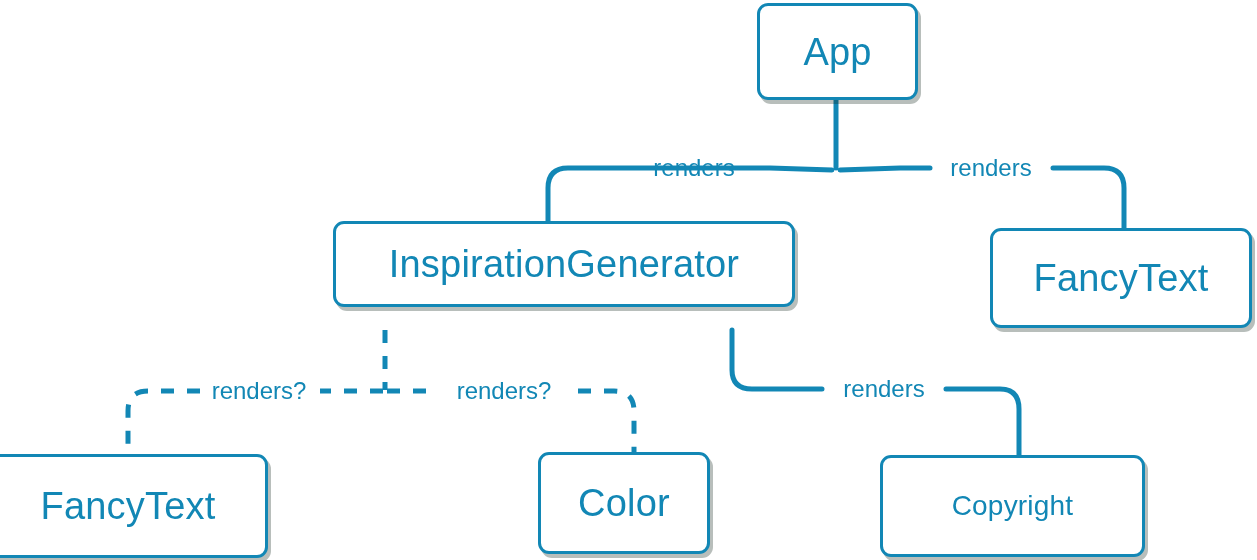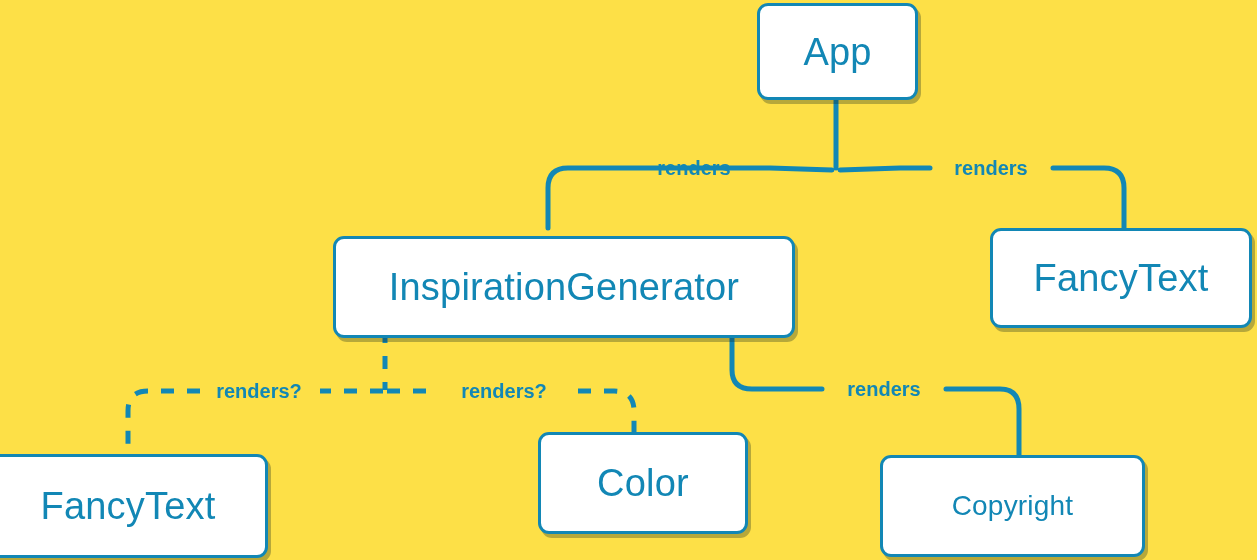--- a/index.html
+++ b/index.html
@@ -10,21 +10,21 @@
     width: 1257px;
     height: 560px;
     overflow: hidden;
     background: #4a7151;
     font-family: "Liberation Sans", sans-serif;
   }
   #diagram-root {
     position: relative;
     width: 1257px;
     height: 560px;
-    background: #fde047;
+    background: #ffffff;
   }
   #edge-layer {
     position: absolute;
     left: 0;
     top: 0;
     width: 1257px;
     height: 560px;
   }
   .node {
     position: absolute;
@@ -43,22 +43,22 @@
     white-space: nowrap;
   }
   .node-label {
     color: #1287b5;
     line-height: 1;
   }
   .edge-label {
     position: absolute;
     color: #1287b5;
     font-family: "Liberation Sans", sans-serif;
-    font-size: 20px;
-    font-weight: 700;
+    font-size: 24px;
+    font-weight: 400;
     line-height: 1;
     white-space: nowrap;
     transform: translate(-50%, -50%);
   }
 </style>
 </head>
 <body>
 
 <div id="diagram-root">
 
@@ -76,33 +76,33 @@
 
     <path fill="none" stroke="#1287b5" stroke-width="5" stroke-linecap="butt" stroke-linejoin="round" stroke-dasharray="13 13" d="M 383 391 L 352 391 L 320 391 M 200 391 L 148 391 Q 128 391 128 411 L 128 455"></path>
 
     <path fill="none" stroke="#1287b5" stroke-width="5" stroke-linecap="butt" stroke-linejoin="round" stroke-dasharray="13 13" d="M 387 391 L 420 391 L 430 391 M 578 391 L 614 391 Q 634 391 634 411 L 634 454"></path>
   </svg>
 
   <div class="node" style="left:757px; top:3px; width:161px; height:97px; font-size:38px;">
     <span class="node-label">App</span>
   </div>
 
-  <div class="node" style="left:333px; top:236px; width:462px; height:102px; font-size:38px;">
+  <div class="node" style="left:333px; top:221px; width:462px; height:86px; font-size:38px;">
     <span class="node-label">InspirationGenerator</span>
   </div>
 
   <div class="node" style="left:990px; top:228px; width:262px; height:100px; font-size:38px;">
     <span class="node-label">FancyText</span>
   </div>
 
   <div class="node" style="left:-12px; top:454px; width:280px; height:104px; font-size:38px;">
     <span class="node-label">FancyText</span>
   </div>
 
-  <div class="node" style="left:538px; top:432px; width:210px; height:102px; font-size:38px;">
+  <div class="node" style="left:538px; top:452px; width:172px; height:102px; font-size:38px;">
     <span class="node-label">Color</span>
   </div>
 
   <div class="node" style="left:880px; top:455px; width:265px; height:102px; font-size:28px;">
     <span class="node-label">Copyright</span>
   </div>
 
   <div class="edge-label" style="left:694px; top:168px;">renders</div>
 
   <div class="edge-label" style="left:991px; top:168px;">renders</div>

